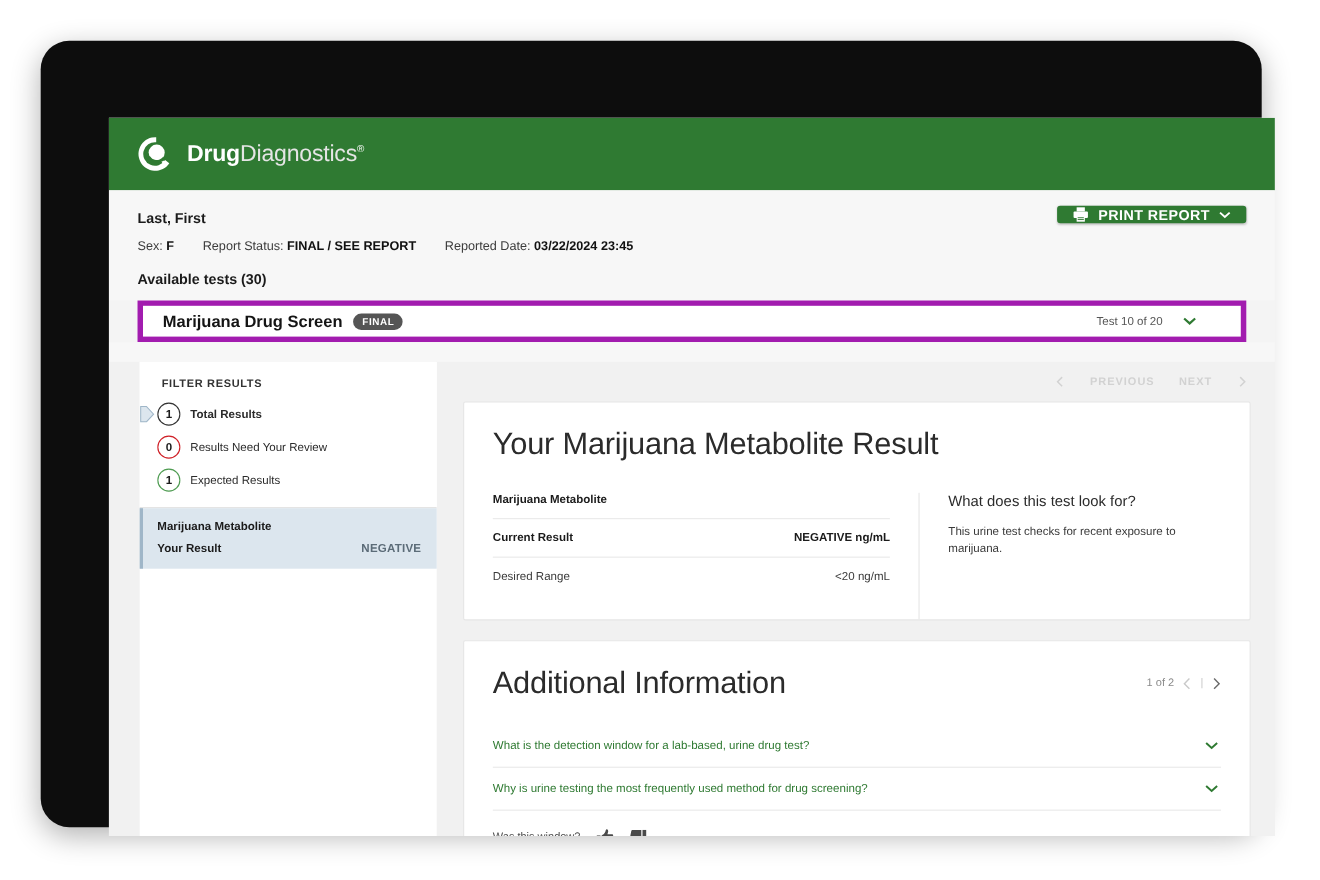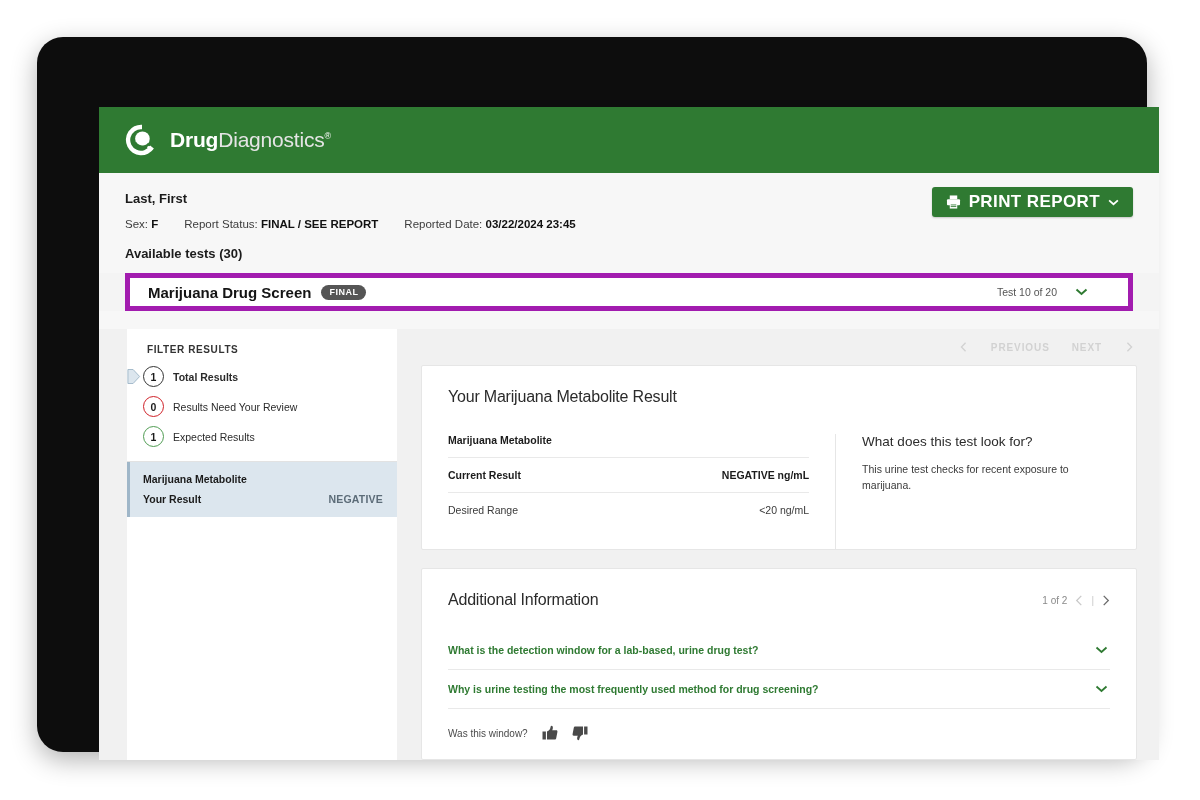--- a/index.html
+++ b/index.html
@@ -69,24 +69,24 @@
   #available-tests-label {
     font-size: 13px; font-weight: bold; color: #1b1b1b;
   }
 
   #print-report-button {
     position: absolute;
     right: 26px; top: 14px;
     background: #2f7a32;
     border: none; border-radius: 3px;
     color: #fff;
-    height: 30px;
+    height: 16px;
     padding: 0 14px;
     display: flex; align-items: center; gap: 8px;
-    font-size: 17px; font-weight: bold; letter-spacing: 0.4px;
+    font-size: 13px; font-weight: bold; letter-spacing: 0.4px;
     cursor: pointer;
     box-shadow: 0 1px 2px rgba(0,0,0,0.2);
   }
   .printer-glyph { width: 15px; height: 14px; display:block; }
 
   
   #test-selector {
     margin: 0 26px 0 26px;
     height: 38px;
     background: #ffffff;
@@ -199,21 +199,21 @@
     cursor: pointer;
   }
 
   .card {
     background: #ffffff;
     border: 1px solid #e6e6e6;
     border-radius: 2px;
     margin-bottom: 18px;
   }
   .card-title {
-    font-size: 16px; font-weight: 300; color: #2b2b2b;
+    font-size: 28px; font-weight: 300; color: #2b2b2b;
     letter-spacing: -0.2px;
   }
 
   
   #result-card { padding: 22px 0 0 0; }
   #result-card-head { padding: 0 26px 0 26px; }
   #result-card-body { display: flex; margin-top: 28px; }
   #result-table-col {
     width: 58%;
     padding: 0 26px 22px 26px;
@@ -253,21 +253,21 @@
   .pager-divider { color: #c9c9c9; }
   .accordion-row {
     display: flex; align-items: center;
     padding: 13px 2px 13px 0;
     border-bottom: 1px solid #e9e9e9;
     cursor: pointer;
     margin-top: 0;
   }
   #accordion-list { margin-top: 22px; }
   .accordion-label {
-    font-size: 10.5px; font-weight: bold; color: #2f7a32;
+    font-size: 10.5px; font-weight: normal; color: #2f7a32;
   }
   .accordion-chev { margin-left: auto; width: 13px; height: 8px; display:block;}
   #helpful-row {
     display: flex; align-items: center; gap: 14px;
     padding: 16px 0 18px 0;
   }
   #helpful-label { font-size: 10px; color: #4a4a4a; }
   .thumb-glyph { width: 16px; height: 16px; display:block; cursor:pointer; }
 </style>
 </head>

